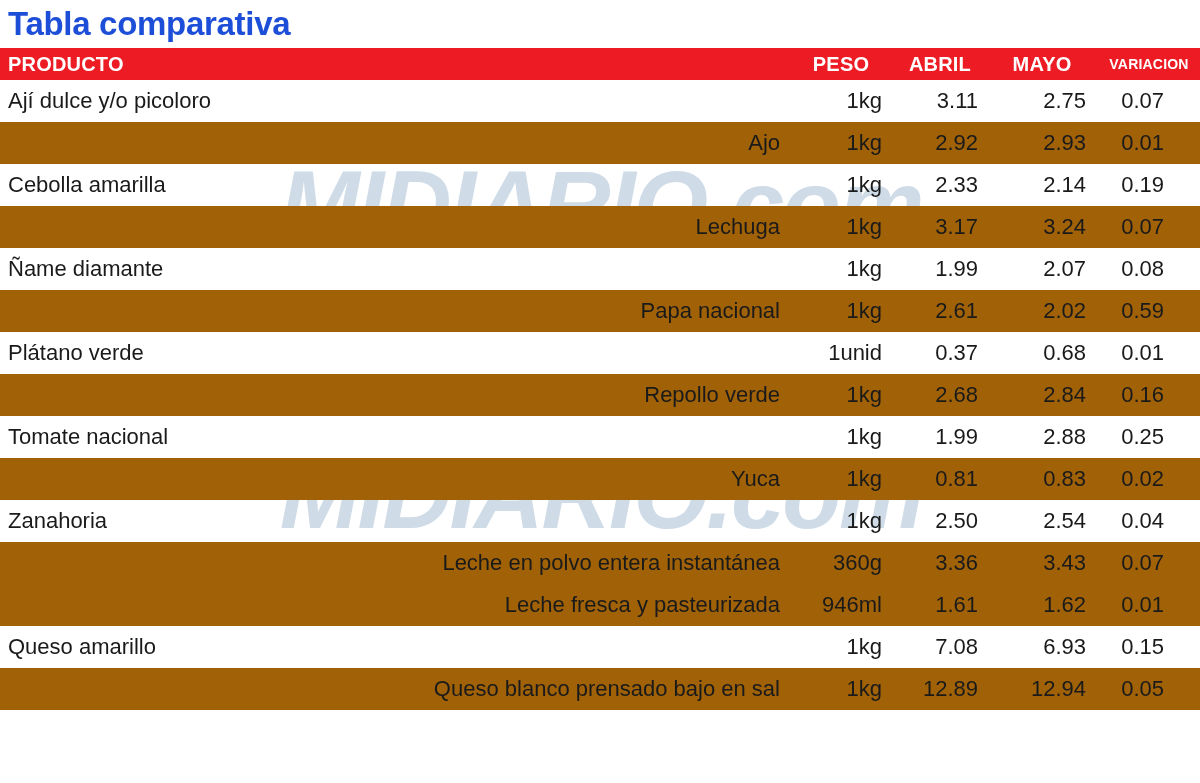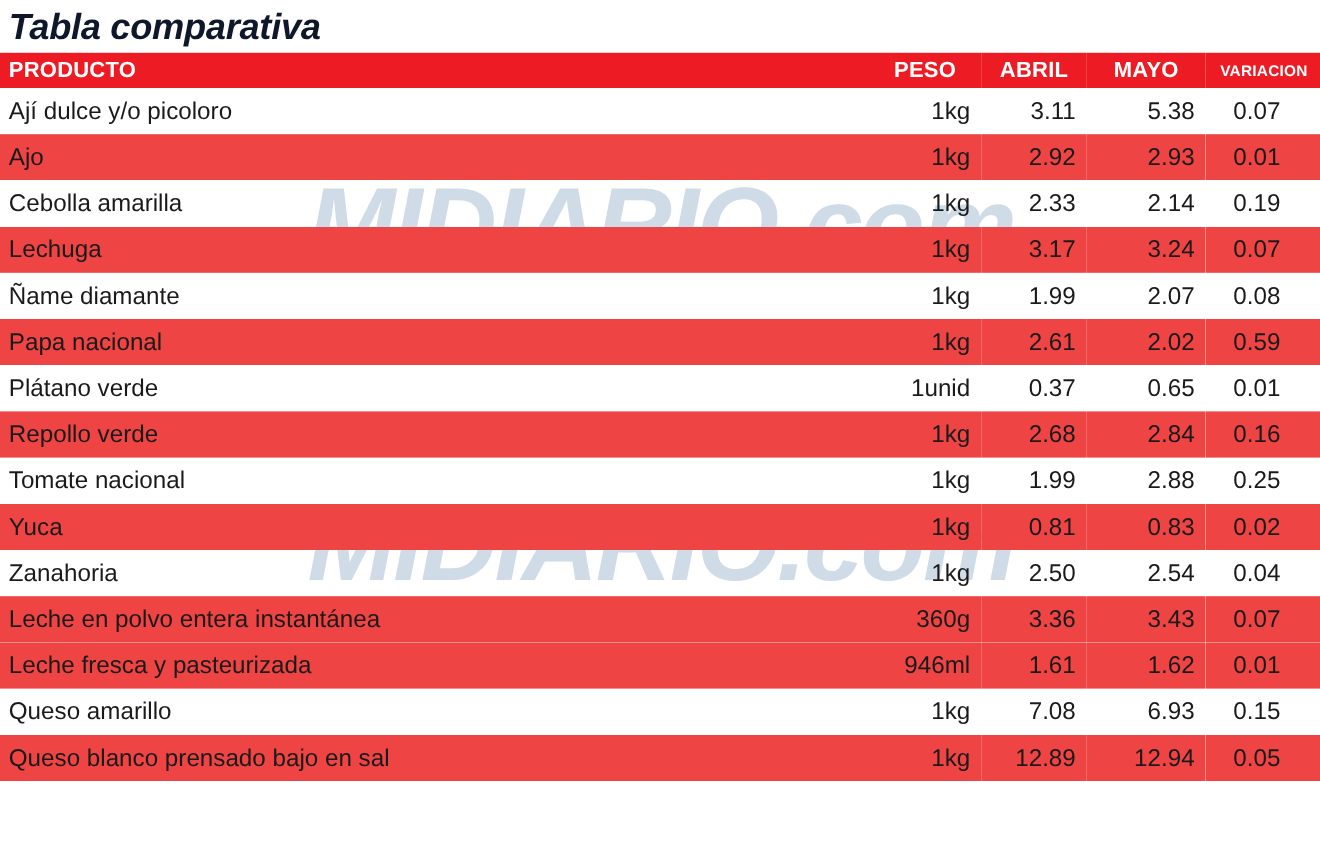--- a/index.html
+++ b/index.html
@@ -17,27 +17,26 @@
   .page {
     position: relative;
     width: 1200px;
     height: 783px;
     background: #ffffff;
     overflow: hidden;
   }
   .title {
     font-size: 33px;
     font-weight: bold;
-    color: #0f172a;
+    color: #1d4ed8;
     padding: 2px 0 4px 8px;
     letter-spacing: -0.3px;
     line-height: 44px;
     height: 48px;
     box-sizing: border-box;
-    font-style: italic;
   }
 
   
   .watermark {
     position: absolute;
     left: 1px;
     width: 1200px;
     text-align: center;
     font-size: 96px;
     font-weight: bold;
@@ -93,21 +92,22 @@
     vertical-align: middle;
     white-space: nowrap;
     overflow: hidden;
     background: transparent;
   }
   tbody td.prod {
     text-align: left;
     padding-left: 8px;
   }
   tbody tr.alt td {
-    background: #ef4444;
+    background: #a16207;
+    text-align: right;
   }
   tbody td.num-last {
     padding-right: 36px;
   }
 </style>
 </head>
 <body>
 
 <div class="page">
 
@@ -131,21 +131,21 @@
         <th>ABRIL</th>
         <th>MAYO</th>
         <th class="small">VARIACION</th>
       </tr>
     </thead>
     <tbody id="table-body">
         <tr>
           <td class="prod">Ají dulce y/o picoloro</td>
           <td>1kg</td>
           <td>3.11</td>
-          <td>5.38</td>
+          <td>2.75</td>
           <td class="num-last">0.07</td>
         </tr>
         <tr class="alt">
           <td class="prod">Ajo</td>
           <td>1kg</td>
           <td>2.92</td>
           <td>2.93</td>
           <td class="num-last">0.01</td>
         </tr>
         <tr>
@@ -173,21 +173,21 @@
           <td class="prod">Papa nacional</td>
           <td>1kg</td>
           <td>2.61</td>
           <td>2.02</td>
           <td class="num-last">0.59</td>
         </tr>
         <tr>
           <td class="prod">Plátano verde</td>
           <td>1unid</td>
           <td>0.37</td>
-          <td>0.65</td>
+          <td>0.68</td>
           <td class="num-last">0.01</td>
         </tr>
         <tr class="alt">
           <td class="prod">Repollo verde</td>
           <td>1kg</td>
           <td>2.68</td>
           <td>2.84</td>
           <td class="num-last">0.16</td>
         </tr>
         <tr>

